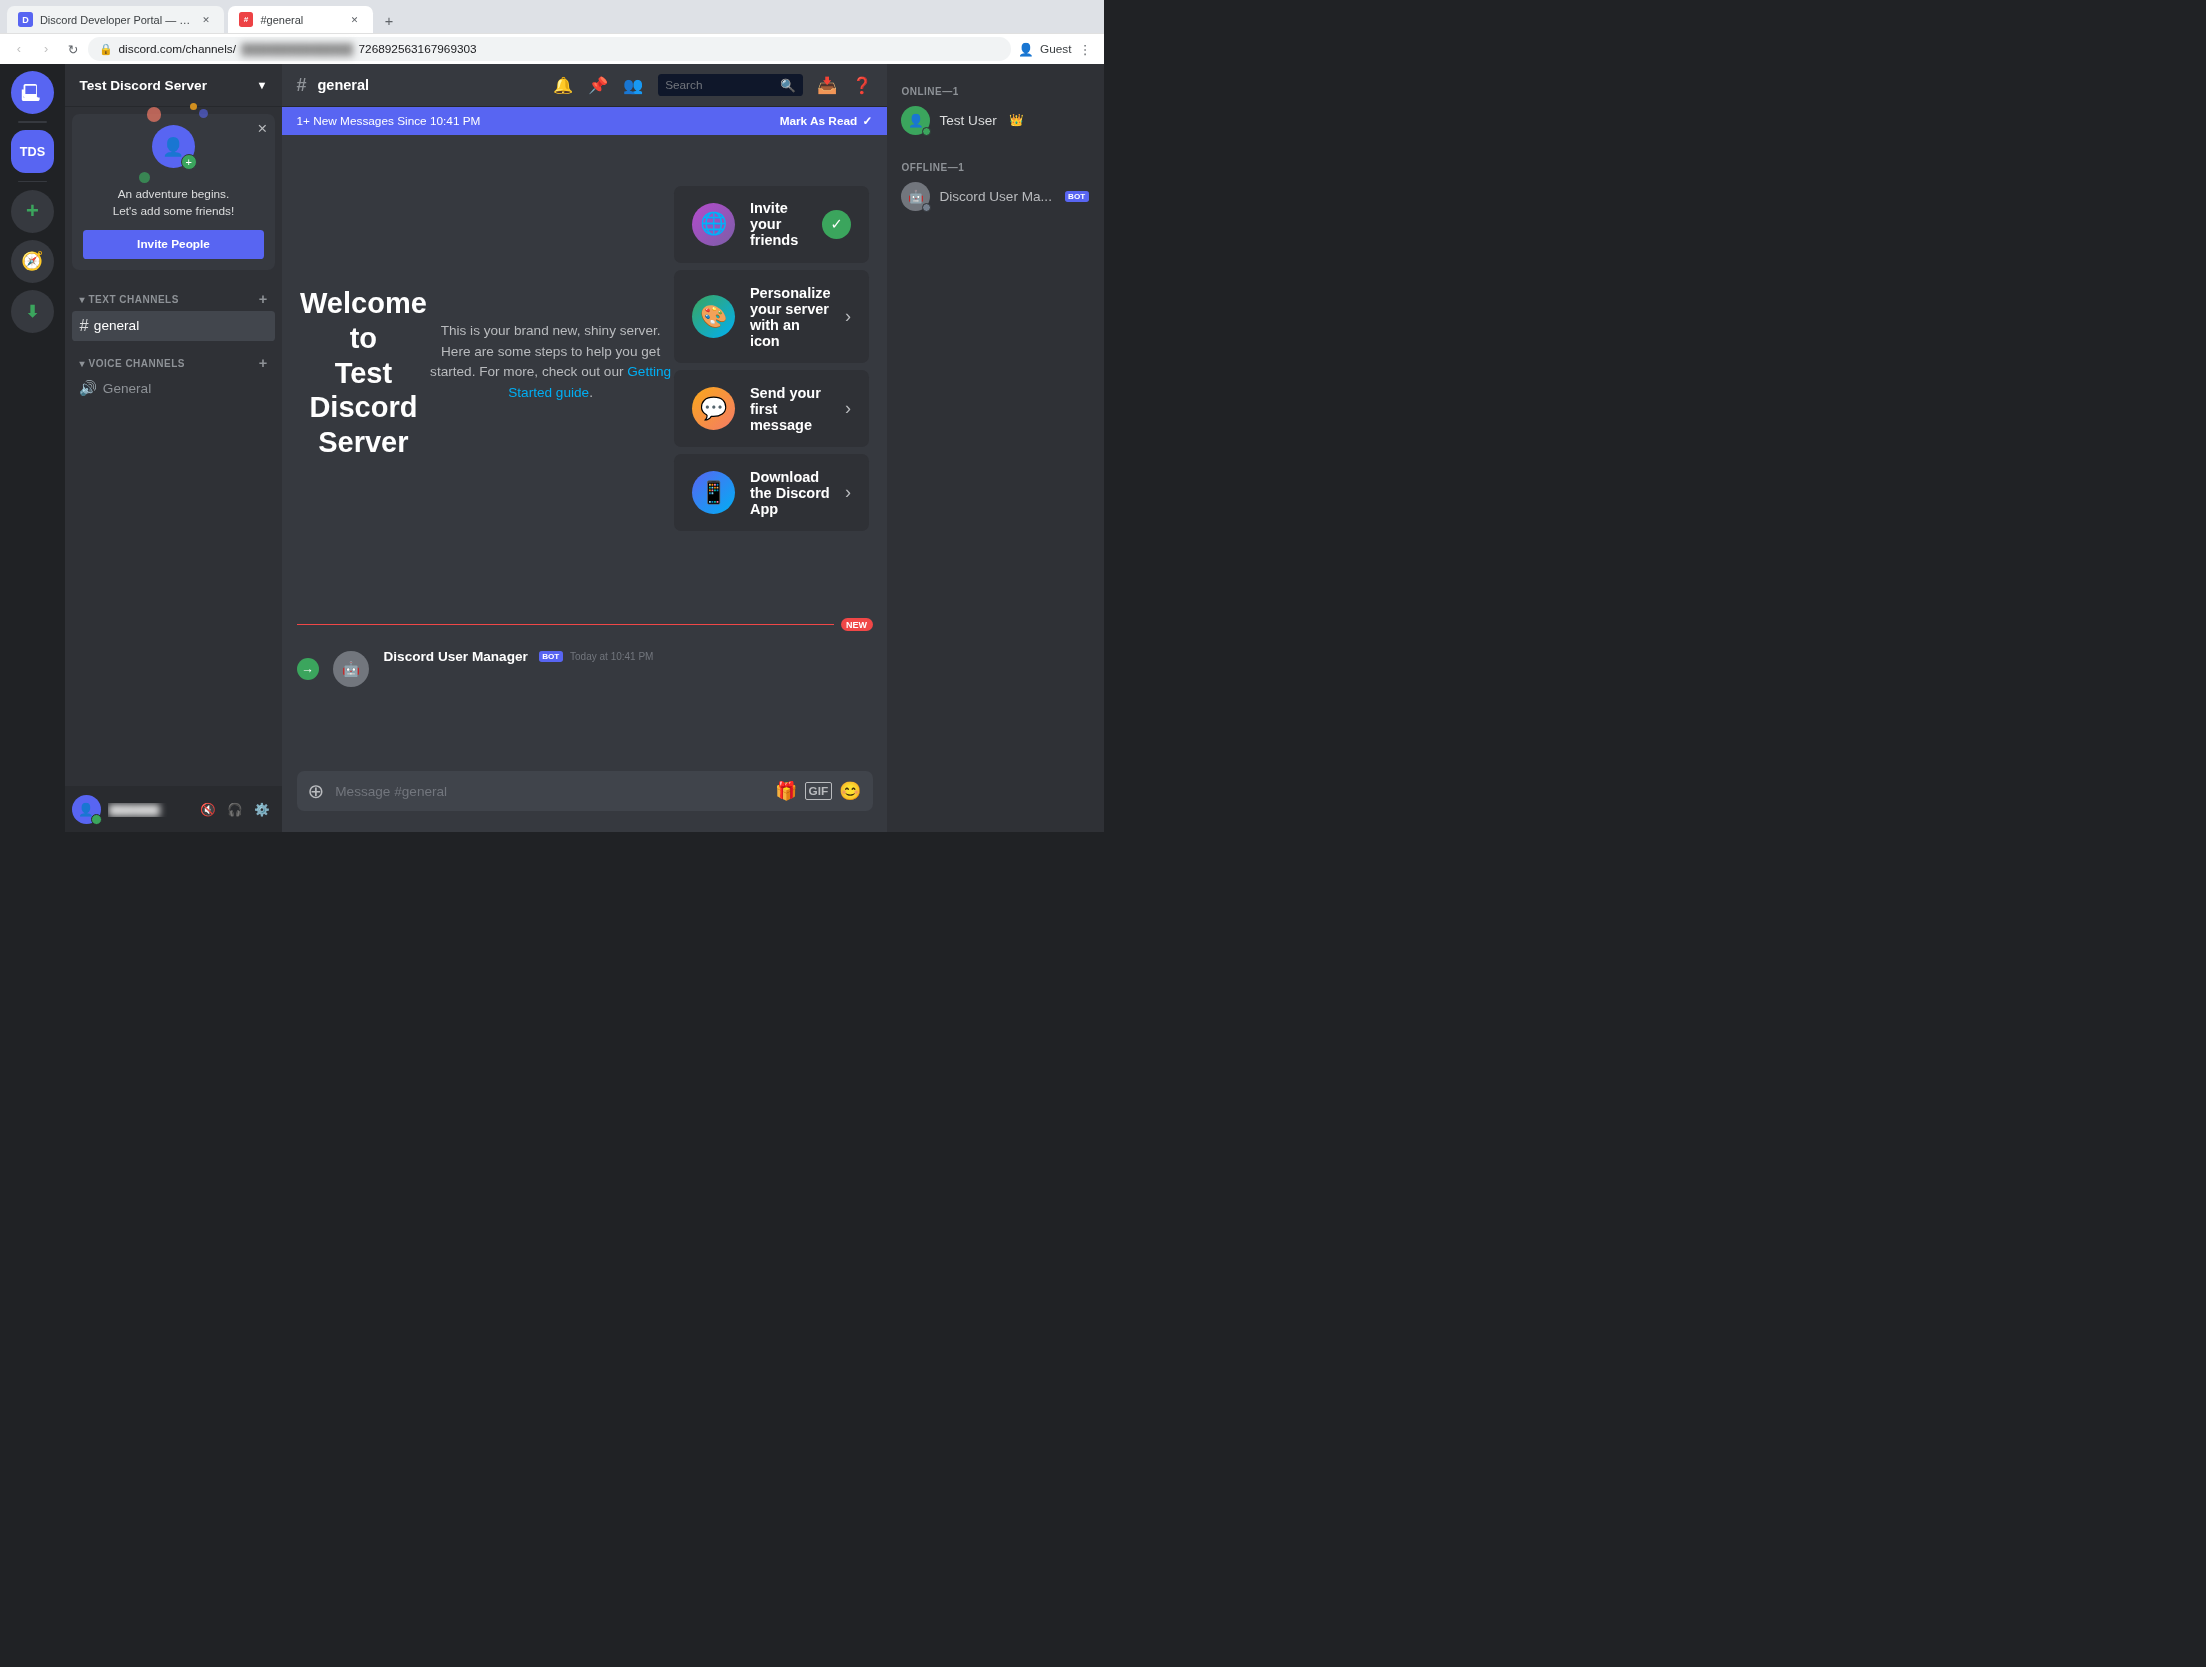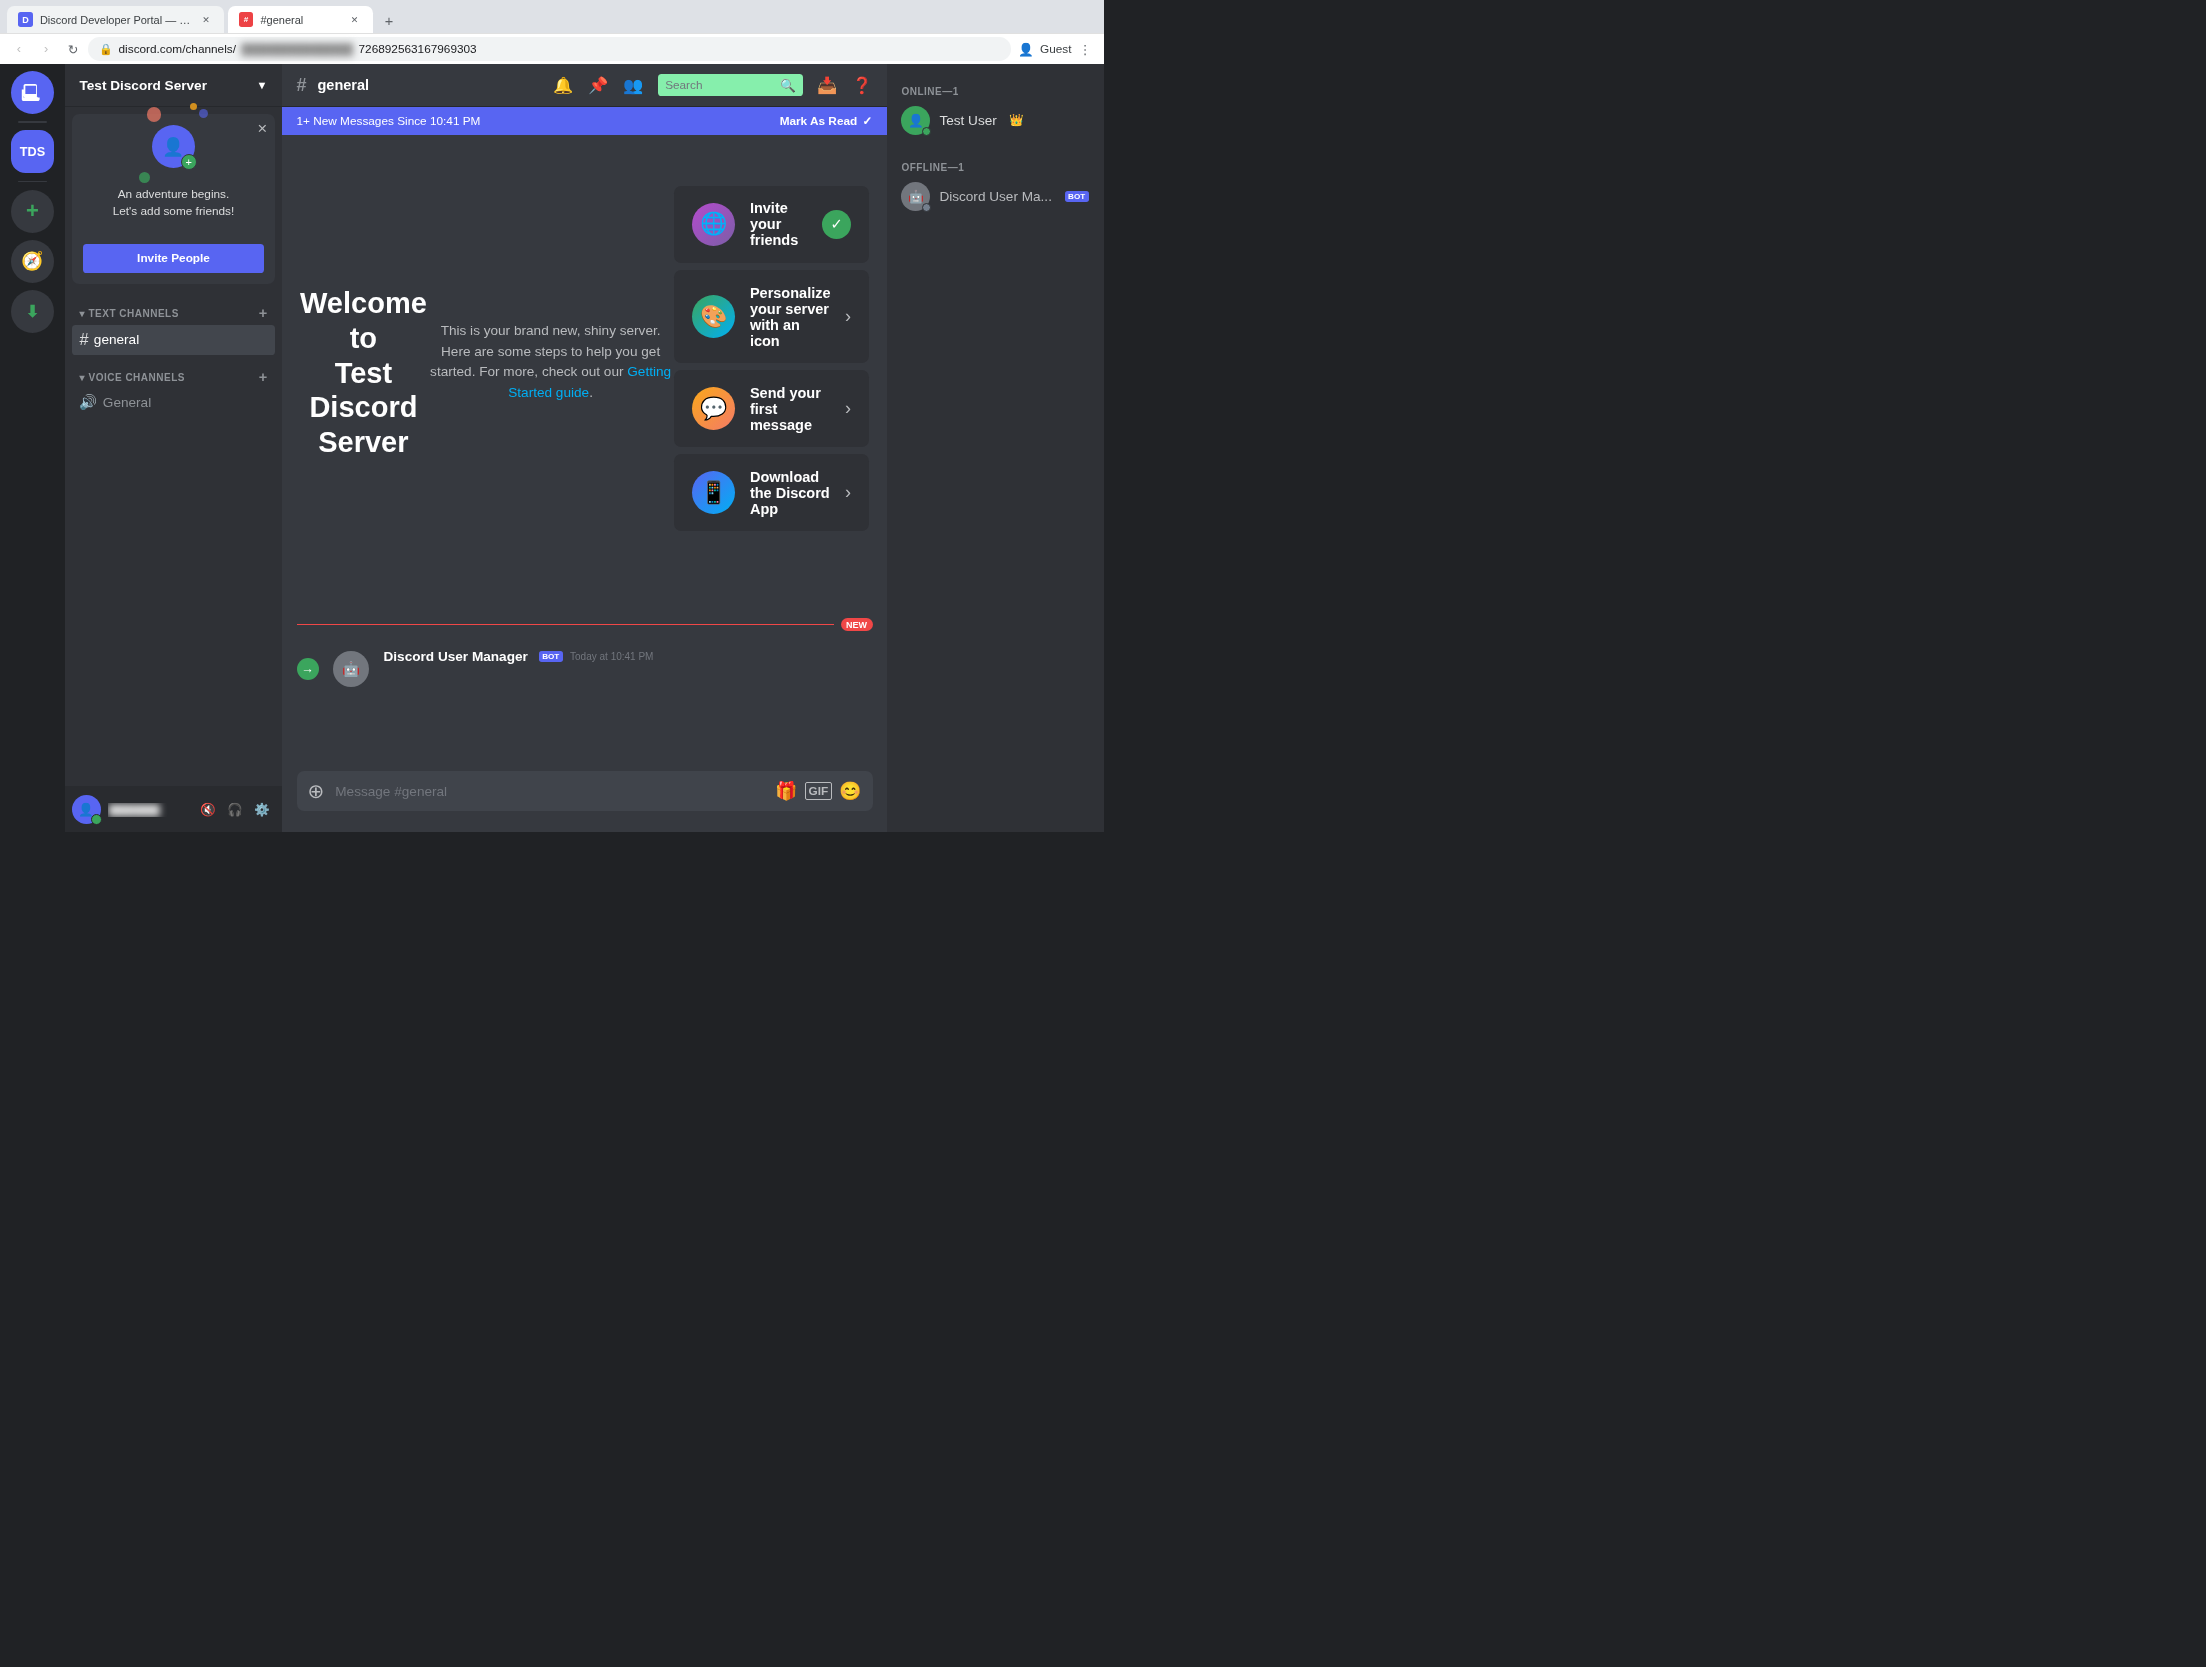--- a/index.html
+++ b/index.html
@@ -37,21 +37,21 @@
     
     .channel-sidebar { width: 217px; background: #2f3136; display: flex; flex-direction: column; flex-shrink: 0; }
     .server-header { height: 43px; display: flex; align-items: center; padding: 0 14.5px; border-bottom: 0.9px solid #26282c; cursor: pointer; font-weight: 600; font-size: 13.6px; color: #fff; }
     .chevron-icon { margin-left: auto; font-size: 11px; }
 
     .invite-banner { padding: 11px; background: #36393f; margin: 7.2px; border-radius: 7.2px; position: relative; }
     .invite-banner-close { position: absolute; top: 7.2px; right: 7.2px; cursor: pointer; color: #b9bbbe; font-size: 12.7px; }
     .invite-banner-animation { display: flex; justify-content: center; margin-bottom: 7.2px; }
     .invite-avatar { width: 43px; height: 43px; border-radius: 50%; background: #5865f2; display: flex; align-items: center; justify-content: center; font-size: 18px; color: #fff; position: relative; }
     .invite-avatar-plus { position: absolute; bottom: -1.8px; right: -1.8px; width: 16.3px; height: 16.3px; border-radius: 50%; background: #3ba55d; display: flex; align-items: center; justify-content: center; font-size: 11px; color: #fff; border: 1.8px solid #36393f; }
-    .invite-banner-text { text-align: center; font-size: 11.8px; color: #dcddde; margin-bottom: 25px; line-height: 1.4; }
+    .invite-banner-text { text-align: center; font-size: 11.8px; color: #dcddde; margin-bottom: 11px; line-height: 1.4; }
     .invite-btn { width: 100%; padding: 7.2px; background: #5865f2; color: #fff; border: none; border-radius: 3.6px; cursor: pointer; font-size: 11.8px; font-weight: 600; }
 
     .channel-section { padding: 0 7.2px; }
     .channel-section-header { display: flex; align-items: center; padding: 14.5px 7.2px 3.6px; font-size: 10px; font-weight: 700; color: #8e9297; text-transform: uppercase; letter-spacing: 0.5px; cursor: pointer; }
     .section-add { margin-left: auto; font-size: 14.5px; cursor: pointer; color: #8e9297; }
     .channel-item { display: flex; align-items: center; padding: 5.4px 7.2px; border-radius: 3.6px; cursor: pointer; color: #8e9297; font-size: 13.6px; gap: 5.4px; position: relative; }
     .channel-item.active { background: #42464d; color: #fff; }
     .channel-hash { font-size: 16.3px; color: #8e9297; }
     .channel-item.active .channel-hash { color: #dcddde; }
     .channel-name { flex: 1; font-size: 13.6px; }
@@ -68,21 +68,21 @@
 
     
     .main-content { flex: 1; display: flex; flex-direction: column; background: #36393f; overflow: hidden; }
 
     
     .channel-header { height: 43px; background: #36393f; border-bottom: 0.9px solid #26282c; display: flex; align-items: center; padding: 0 14.5px; gap: 11px; flex-shrink: 0; }
     .channel-header-hash { font-size: 18px; color: #8e9297; font-weight: 600; }
     .channel-header-name { font-size: 14.5px; font-weight: 600; color: #fff; }
     .header-actions { margin-left: auto; display: flex; align-items: center; gap: 14.5px; }
     .header-icon { font-size: 16.3px; color: #b9bbbe; cursor: pointer; }
-    .header-search { width: 145px; height: 22px; background: #86efac; border-radius: 3.6px; display: flex; align-items: center; padding: 0 7.2px; gap: 3.6px; cursor: text; }
+    .header-search { width: 145px; height: 22px; background: #0f172a; border-radius: 3.6px; display: flex; align-items: center; padding: 0 7.2px; gap: 3.6px; cursor: text; }
     .header-search-placeholder { font-size: 11.8px; color: #72767d; flex: 1; }
     .header-search-icon { font-size: 12.7px; color: #72767d; }
 
     
     .new-messages-banner { background: #5865f2; padding: 7.2px 14.5px; display: flex; align-items: center; justify-content: space-between; cursor: pointer; flex-shrink: 0; }
     .new-messages-text { font-size: 11.8px; color: #fff; font-weight: 500; }
     .mark-as-read-btn { font-size: 11.8px; color: #fff; font-weight: 600; display: flex; align-items: center; gap: 5.4px; }
 
     
     .messages-area { flex: 1; overflow-y: auto; padding: 14.5px 0; display: flex; flex-direction: column; }

